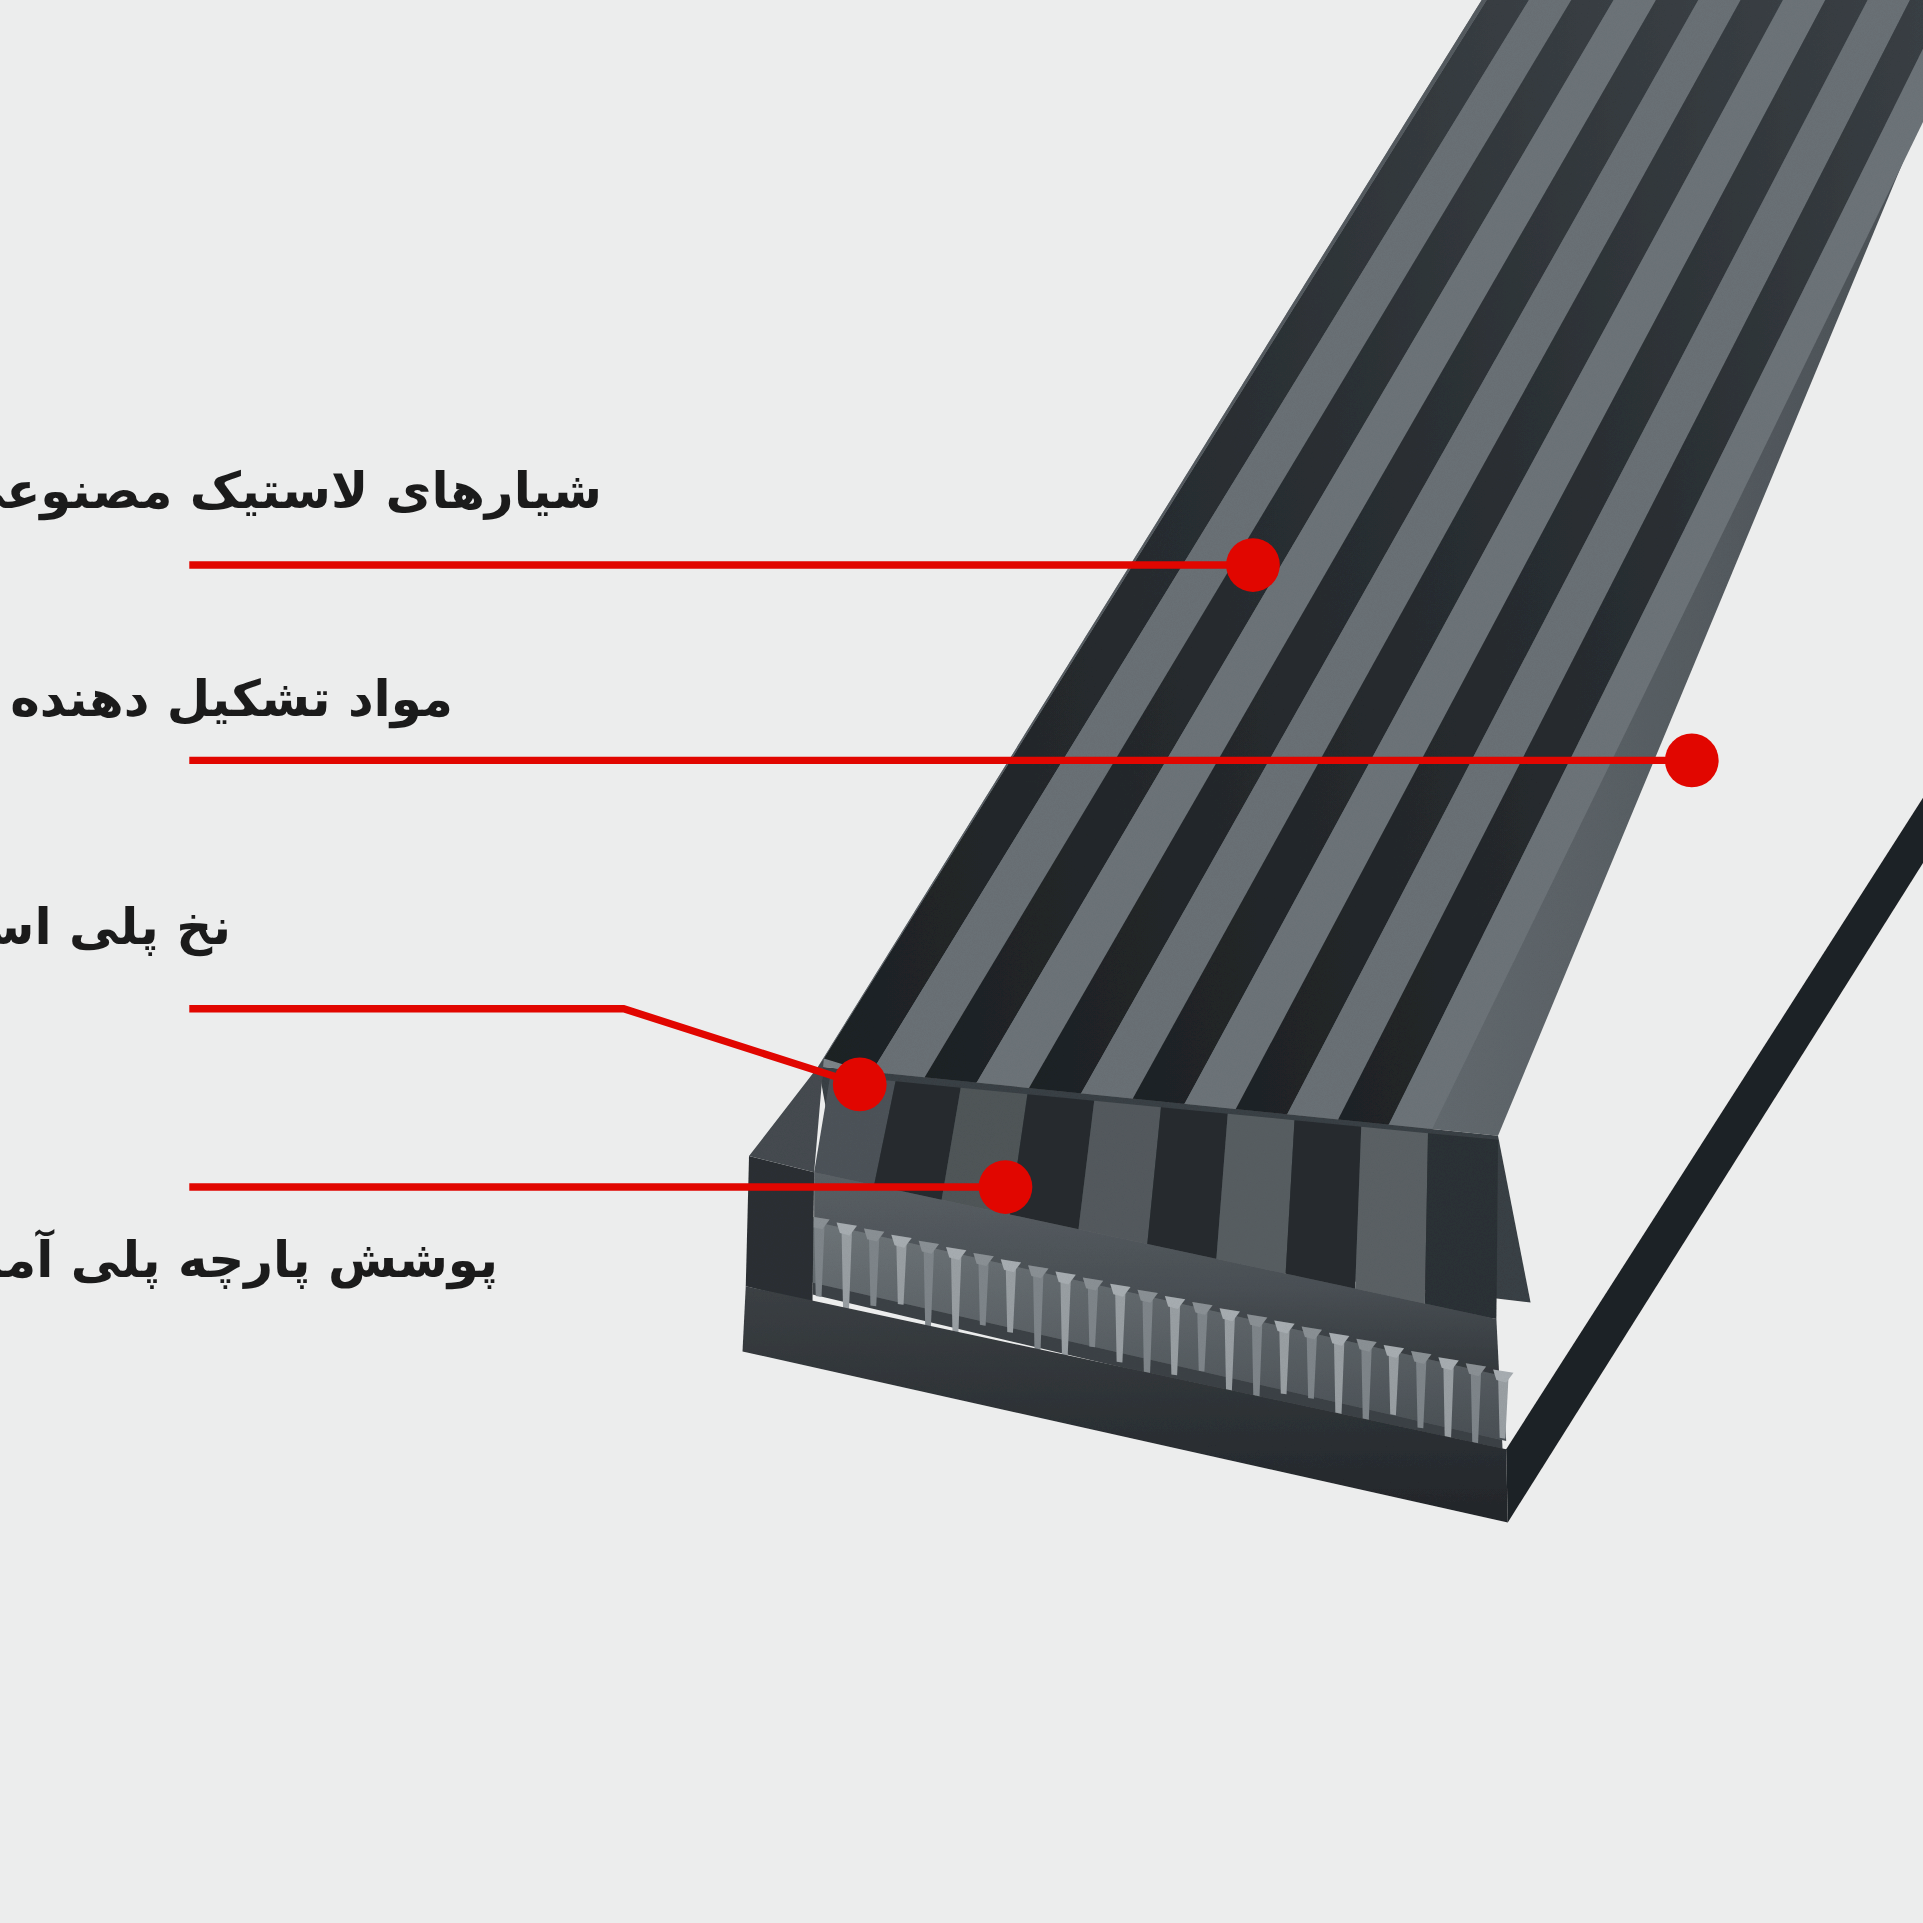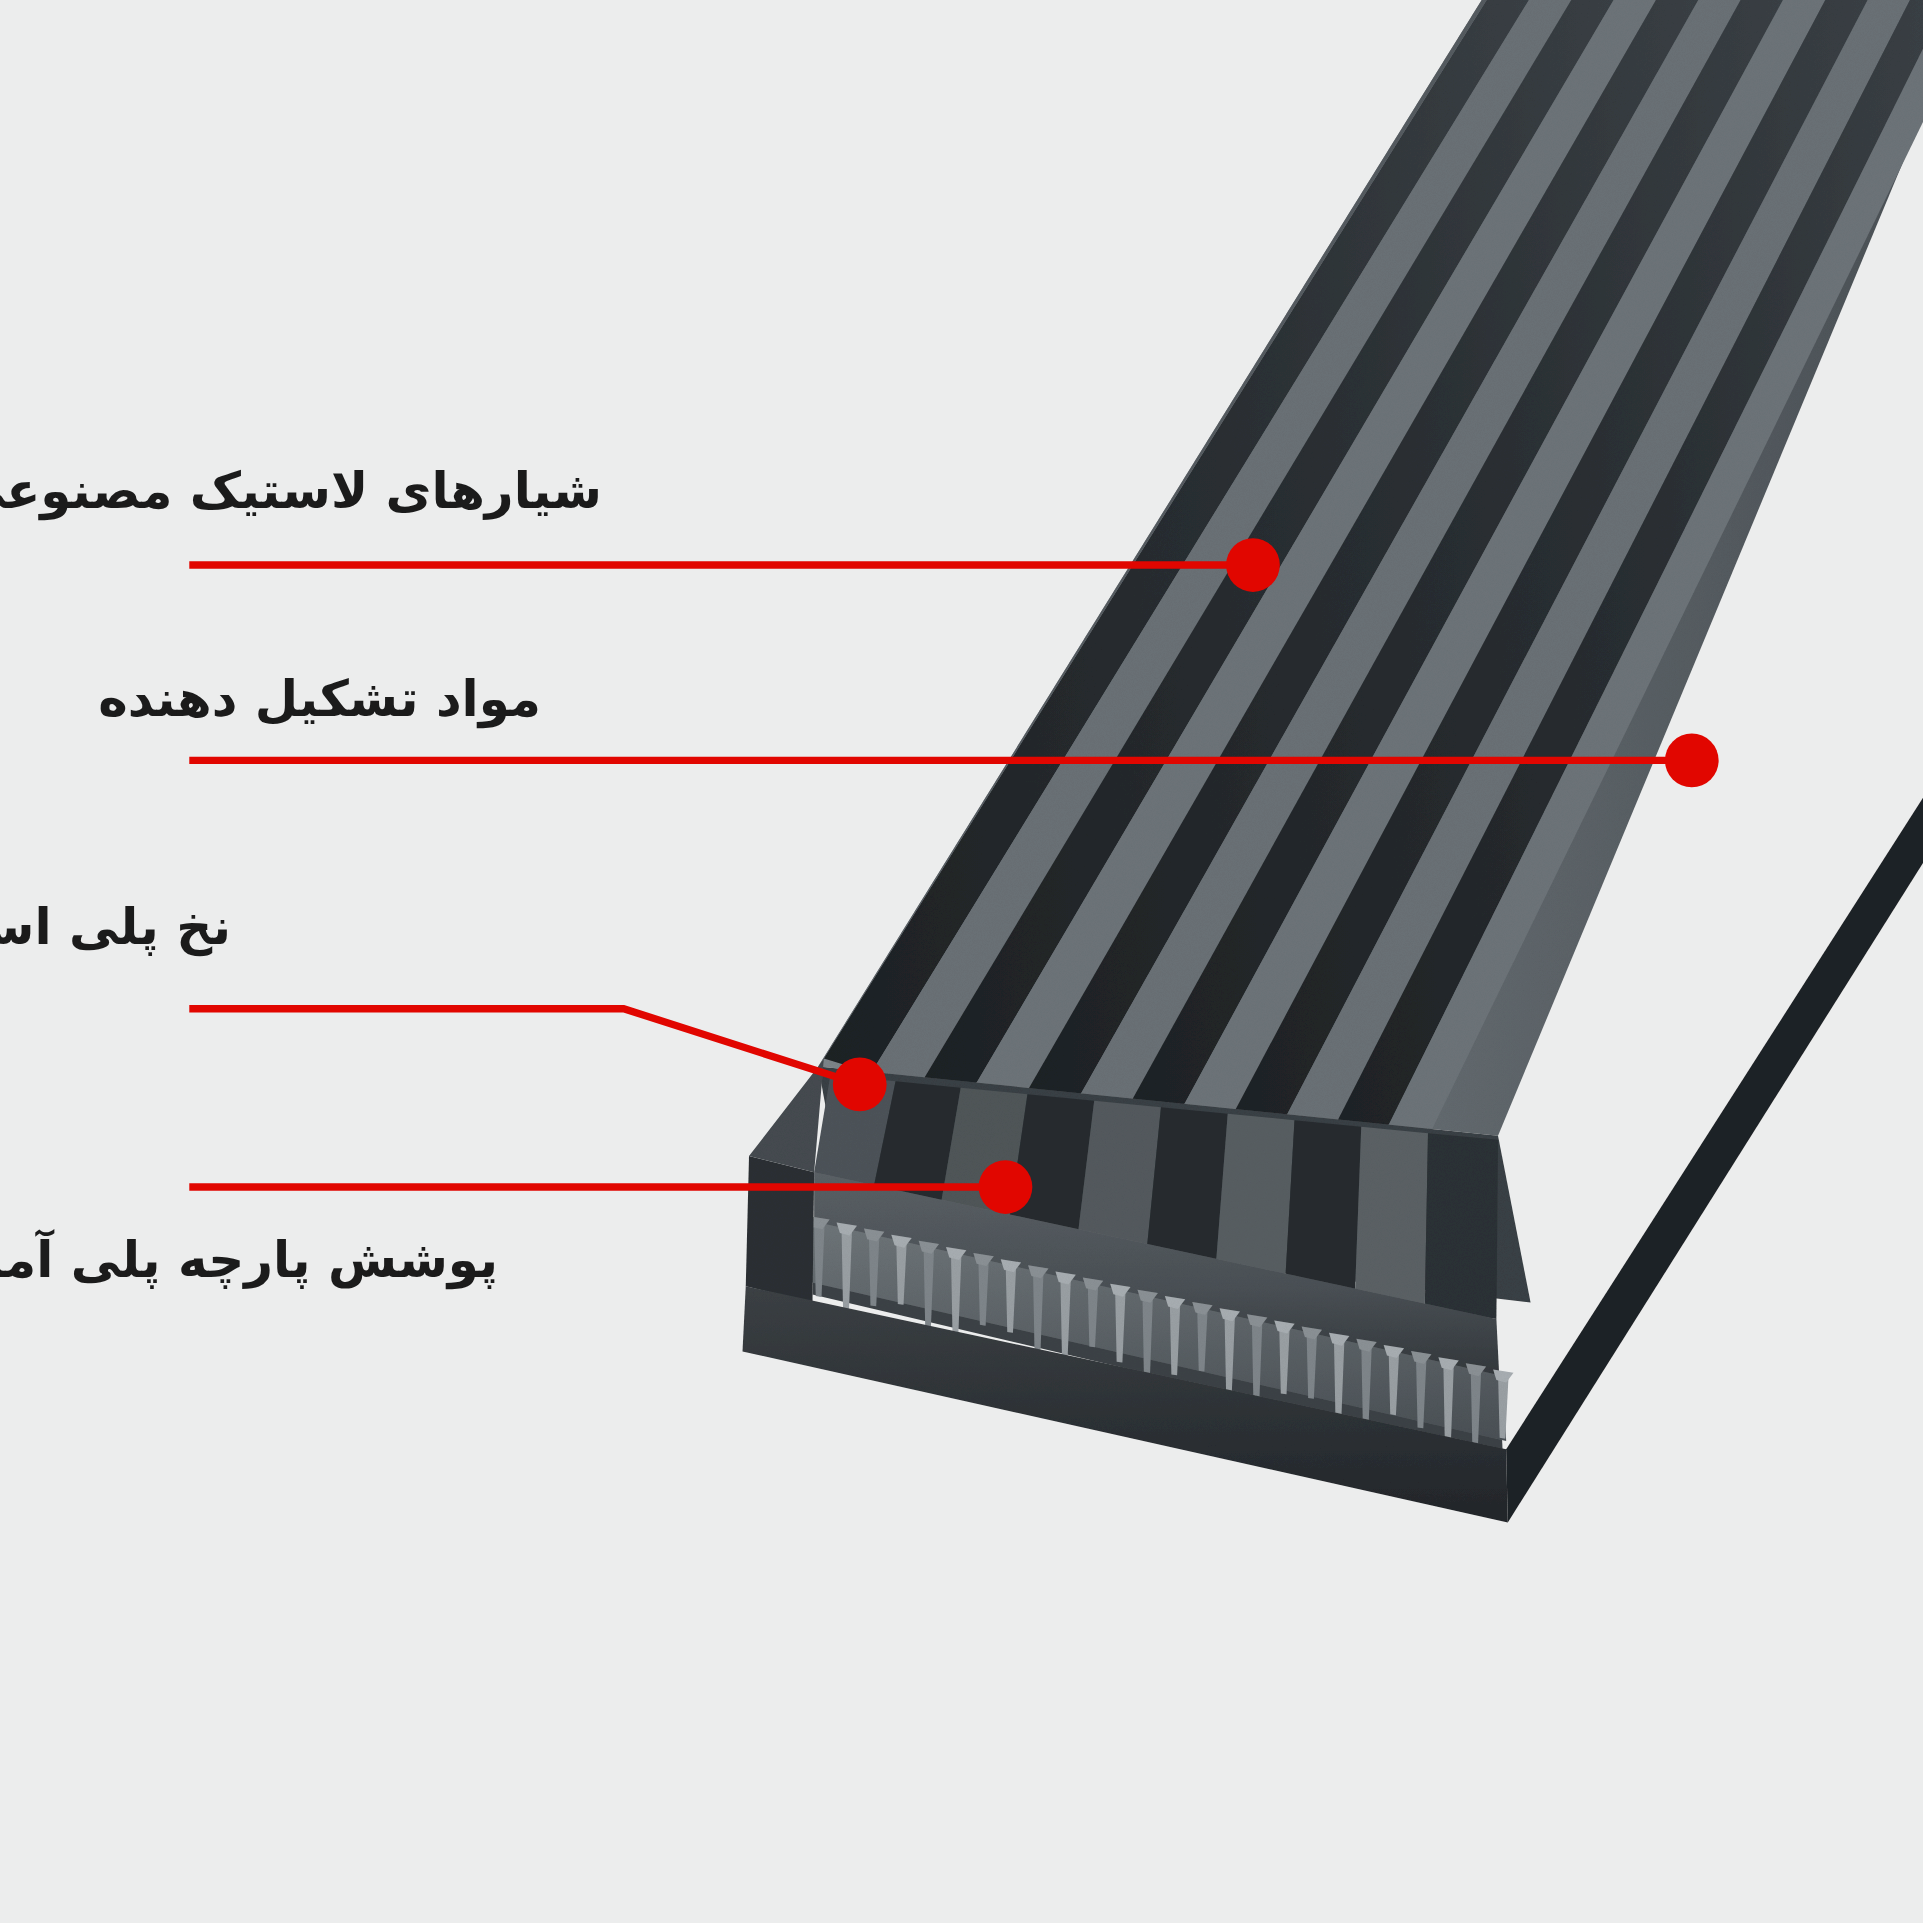--- a/index.html
+++ b/index.html
@@ -32,21 +32,21 @@
     font-weight: 700;
     font-size: 50px;
     line-height: 1.25;
     white-space: nowrap;
     direction: rtl;
     text-align: right;
     letter-spacing: -0.4px;
   }
 
   #label-grooves   { right: 1321px; top: 460px; }
-  #label-material  { right: 1382px; top: 668px; }
+  #label-material  { right: 1470px; top: 668px; }
   #label-polyester { right: 1692px; top: 896px; }
   #label-fabric    { right: 1425px; top: 1229px; }
 
   
   #callout-overlay {
     position: absolute;
     inset: 0;
     width: 1923px;
     height: 1923px;
   }

